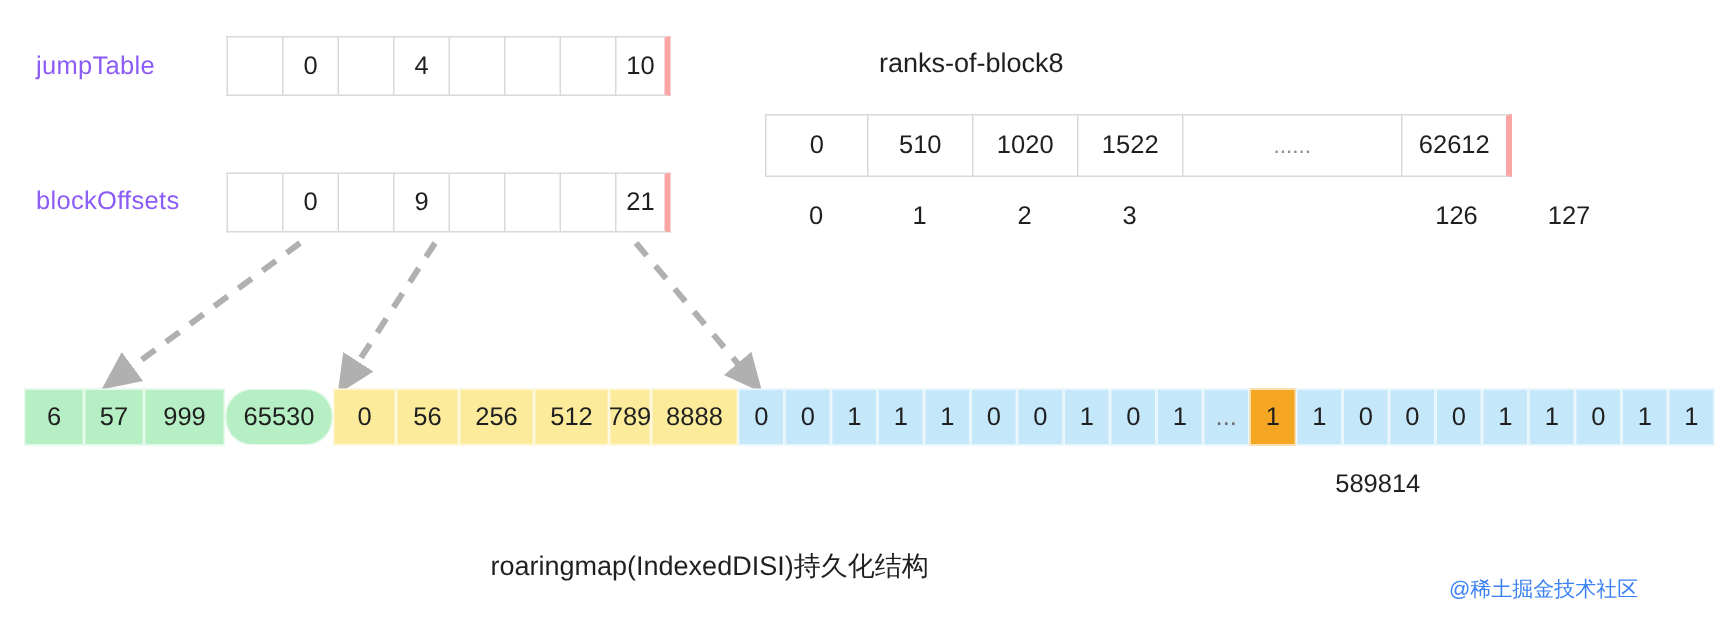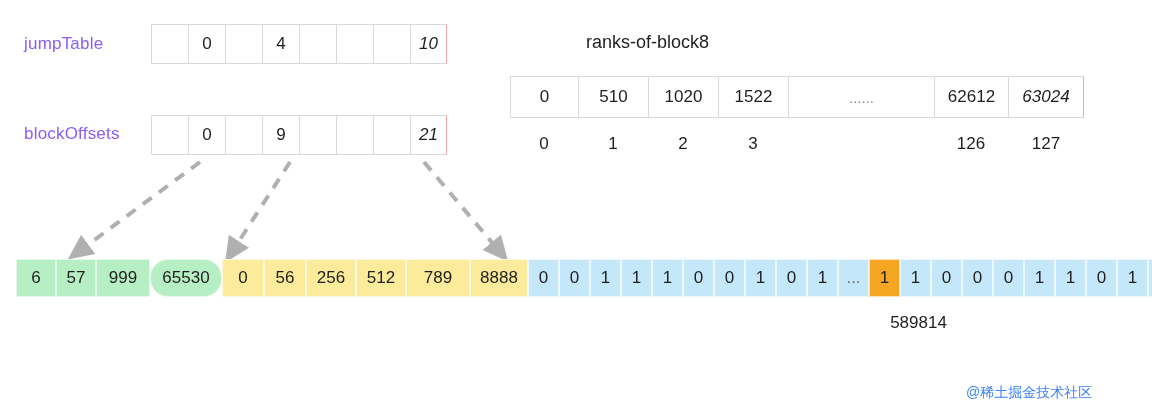--- a/index.html
+++ b/index.html
@@ -40,21 +40,21 @@
     box-sizing: border-box;
     border: 1px solid #d9d9d9;
     border-right: none;
     background: #ffffff;
     display: flex;
     align-items: center;
     justify-content: center;
     font-size: 17px;
     color: #1f1f1f;
   }
-  .cell:last-child { border-right: 1px solid #fca5a5; font-style: italic; }
+  .cell:last-child { border-right: 4px solid #fca5a5; }
 
   .jump-cell   { width: 37px; height: 40px; }
   .offset-cell { width: 37px; height: 40px; }
 
   .rank-cell   { height: 42px; font-size: 17px; }
 
   
   .idxrow {
     position: absolute;
     display: flex;
@@ -146,21 +146,20 @@
 
   <div class="abs section-title" style="left:586px; top:32px;">ranks-of-block8</div>
 
   <div class="cellrow" id="ranks-row" style="left:510px; top:76px;">
       <div class="cell rank-cell" style="width: 68px;">0</div>
       <div class="cell rank-cell" style="width: 70px;">510</div>
       <div class="cell rank-cell" style="width: 70px;">1020</div>
       <div class="cell rank-cell" style="width: 70px;">1522</div>
       <div class="cell rank-cell" style="width: 146px; color: rgb(138, 138, 138); font-size: 15px;">......</div>
       <div class="cell rank-cell" style="width: 74px;">62612</div>
-      <div class="cell rank-cell" style="width: 76px;">63024</div>
     </div>
 
   <div class="idxrow" id="ranks-idx-row" style="left:510px; top:131px;">
       <div class="idx" style="width: 68px;">0</div>
       <div class="idx" style="width: 70px;">1</div>
       <div class="idx" style="width: 70px;">2</div>
       <div class="idx" style="width: 70px;">3</div>
       <div class="idx" style="width: 146px;"></div>
       <div class="idx" style="width: 74px;">126</div>
       <div class="idx" style="width: 76px;">127</div>
@@ -179,21 +178,21 @@
 
   <div class="array" id="data-array" style="left:16px; top:259px;">
       <div class="acell green" style="width: 40px;">6</div>
       <div class="acell green" style="width: 40px;">57</div>
       <div class="acell green" style="width: 54px;">999</div>
       <div class="acell green" style="width: 72px; border-radius: 18px;">65530</div>
       <div class="acell yellow" style="width: 42px;">0</div>
       <div class="acell yellow" style="width: 42px;">56</div>
       <div class="acell yellow" style="width: 50px;">256</div>
       <div class="acell yellow" style="width: 50px;">512</div>
-      <div class="acell yellow" style="width: 64px; text-align: center;">789</div>
+      <div class="acell yellow" style="width: 28px; text-align: center;">789</div>
       <div class="acell yellow" style="width: 58px;">8888</div>
       <div class="acell blue" style="width: 31px;">0</div>
       <div class="acell blue" style="width: 31px;">0</div>
       <div class="acell blue" style="width: 31px;">1</div>
       <div class="acell blue" style="width: 31px;">1</div>
       <div class="acell blue" style="width: 31px;">1</div>
       <div class="acell blue" style="width: 31px;">0</div>
       <div class="acell blue" style="width: 31px;">0</div>
       <div class="acell blue" style="width: 31px;">1</div>
       <div class="acell blue" style="width: 31px;">0</div>
@@ -206,16 +205,17 @@
       <div class="acell blue" style="width: 31px;">0</div>
       <div class="acell blue" style="width: 31px;">1</div>
       <div class="acell blue" style="width: 31px;">1</div>
       <div class="acell blue" style="width: 31px;">0</div>
       <div class="acell blue" style="width: 31px;">1</div>
       <div class="acell blue" style="width: 31px;">1</div>
     </div>
 
   <div class="abs bitlabel" id="highlight-label" style="top: 313px; left: 870.5px; transform: translateX(-50%);">589814</div>
 
+  <div class="abs caption" style="left:327px; top:365px;">roaringmap(IndexedDISI)持久化结构</div>
 
   <div class="abs watermark" style="left:966px; top:384px;">@稀土掘金技术社区</div>
 
 </div>
 
 </body></html>

